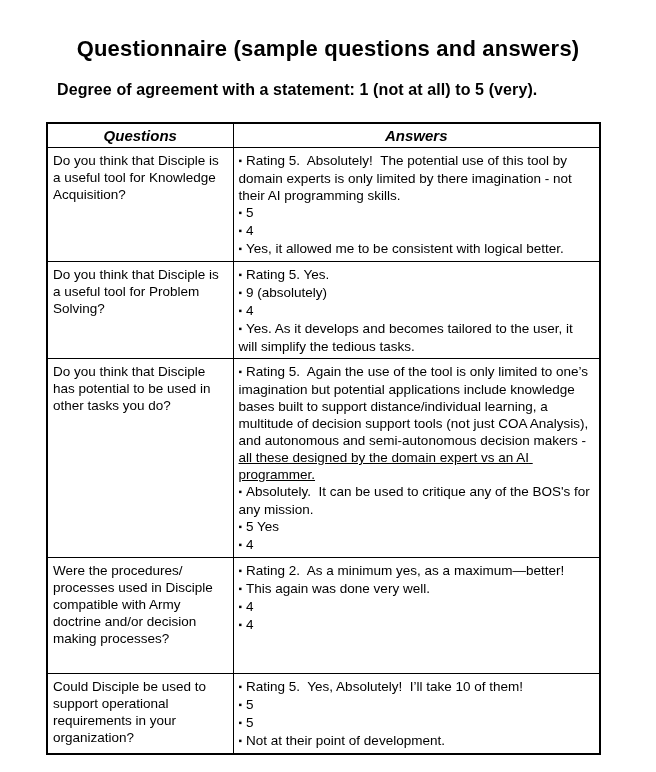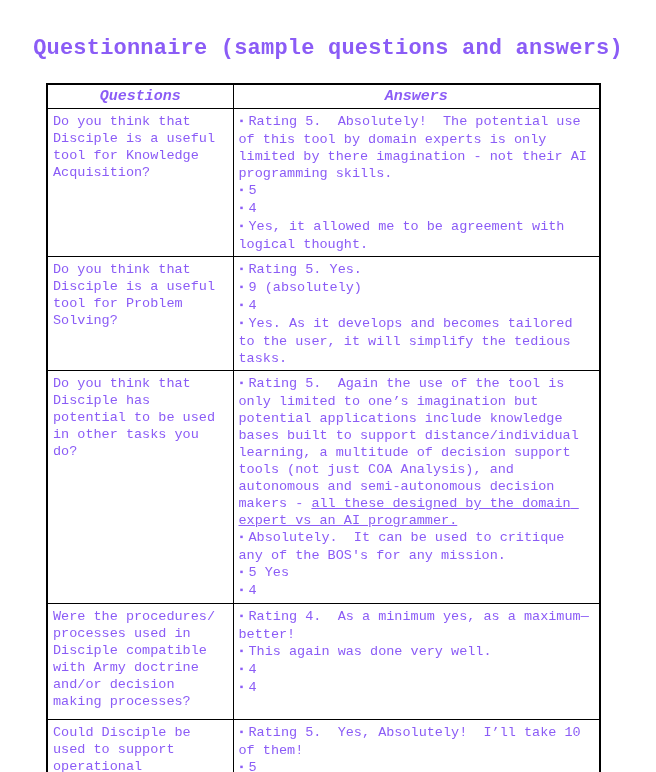--- a/index.html
+++ b/index.html
@@ -5,22 +5,22 @@
   html, body {
     margin: 0;
     padding: 0;
     background: #ffffff;
   }
   .page {
     position: relative;
     width: 656px;
     height: 772px;
     background: #ffffff;
-    color: #8b5cf6;
-    font-family: Liberation Mono, monospace;
+    color: #000000;
+    font-family: Liberation Sans, sans-serif;
     overflow: hidden;
   }
   .title {
     margin: 36px 8px 0 8px;
     font-size: 22px;
     line-height: 26px;
     font-weight: bold;
     text-align: center;
     letter-spacing: 0.2px;
   }
@@ -74,40 +74,41 @@
   }
   .seg { white-space: pre-wrap; }
   .u { text-decoration: underline; }
 </style>
 </head>
 <body>
 
 <div class="page">
   <h1 class="title">Questionnaire (sample questions and answers)</h1>
   <div class="intro">
+    <div>Degree of agreement with a statement: 1 (not at all) to 5 (very).</div>
   </div>
   <table class="qa-table">
     <colgroup>
       <col class="col-q">
       <col class="col-a">
     </colgroup>
     <thead>
       <tr>
         <th>Questions</th>
         <th>Answers</th>
       </tr>
     </thead>
     <tbody>
         <tr>
           <td class="q-cell"><span class="seg">Do you think that Disciple is a useful tool for Knowledge Acquisition?</span></td>
           <td class="a-cell">
             <div class="answer"><span class="bullet">▪</span><span class="seg">Rating 5.  Absolutely!  The potential use of this tool by domain experts is only limited by there imagination - not their AI programming skills.</span></div>
             <div class="answer"><span class="bullet">▪</span><span class="seg">5</span></div>
             <div class="answer"><span class="bullet">▪</span><span class="seg">4</span></div>
-            <div class="answer"><span class="bullet">▪</span><span class="seg">Yes, it allowed me to be agreement with logical thought.</span></div>
+            <div class="answer"><span class="bullet">▪</span><span class="seg">Yes, it allowed me to be consistent with logical better.</span></div>
           </td>
         </tr>
         <tr>
           <td class="q-cell"><span class="seg">Do you think that Disciple is a useful tool for Problem Solving?</span></td>
           <td class="a-cell">
             <div class="answer"><span class="bullet">▪</span><span class="seg">Rating 5. Yes.</span></div>
             <div class="answer"><span class="bullet">▪</span><span class="seg">9 (absolutely)</span></div>
             <div class="answer"><span class="bullet">▪</span><span class="seg">4</span></div>
             <div class="answer"><span class="bullet">▪</span><span class="seg">Yes. As it develops and becomes tailored to the user, it will simplify the tedious tasks.</span></div>
           </td>
@@ -117,21 +118,21 @@
           <td class="a-cell">
             <div class="answer"><span class="bullet">▪</span><span class="seg">Rating 5.  Again the use of the tool is only limited to one’s imagination but potential applications include knowledge bases built to support distance/individual learning, a multitude of decision support tools (not just COA Analysis), and autonomous and semi-autonomous decision makers - </span><span class="seg u">all these designed by the domain expert vs an AI programmer.</span></div>
             <div class="answer"><span class="bullet">▪</span><span class="seg">Absolutely.  It can be used to critique any of the BOS's for any mission.</span></div>
             <div class="answer"><span class="bullet">▪</span><span class="seg">5 Yes</span></div>
             <div class="answer"><span class="bullet">▪</span><span class="seg">4</span></div>
           </td>
         </tr>
         <tr>
           <td class="q-cell"><span class="seg">Were the procedures/ processes used in Disciple compatible with Army doctrine and/or decision making processes?</span></td>
           <td class="a-cell">
-            <div class="answer"><span class="bullet">▪</span><span class="seg">Rating 4.  As a minimum yes, as a maximum—better!</span></div>
+            <div class="answer"><span class="bullet">▪</span><span class="seg">Rating 2.  As a minimum yes, as a maximum—better!</span></div>
             <div class="answer"><span class="bullet">▪</span><span class="seg">This again was done very well.</span></div>
             <div class="answer"><span class="bullet">▪</span><span class="seg">4</span></div>
             <div class="answer"><span class="bullet">▪</span><span class="seg">4</span></div>
           </td>
         </tr>
         <tr>
           <td class="q-cell"><span class="seg">Could Disciple be used to support operational requirements in your organization?</span></td>
           <td class="a-cell">
             <div class="answer"><span class="bullet">▪</span><span class="seg">Rating 5.  Yes, Absolutely!  I’ll take 10 of them!</span></div>
             <div class="answer"><span class="bullet">▪</span><span class="seg">5</span></div>

